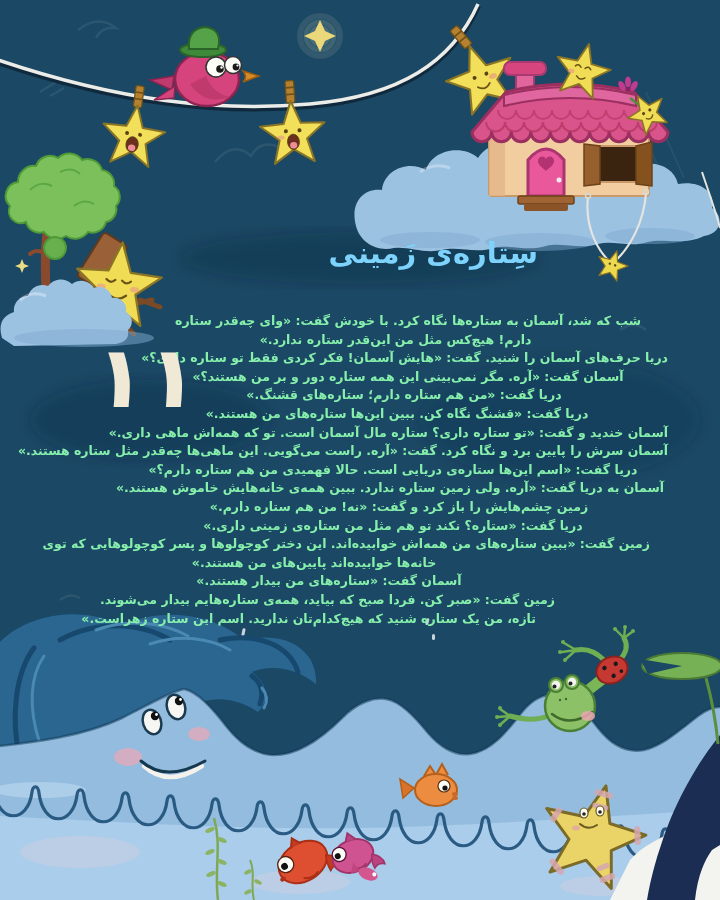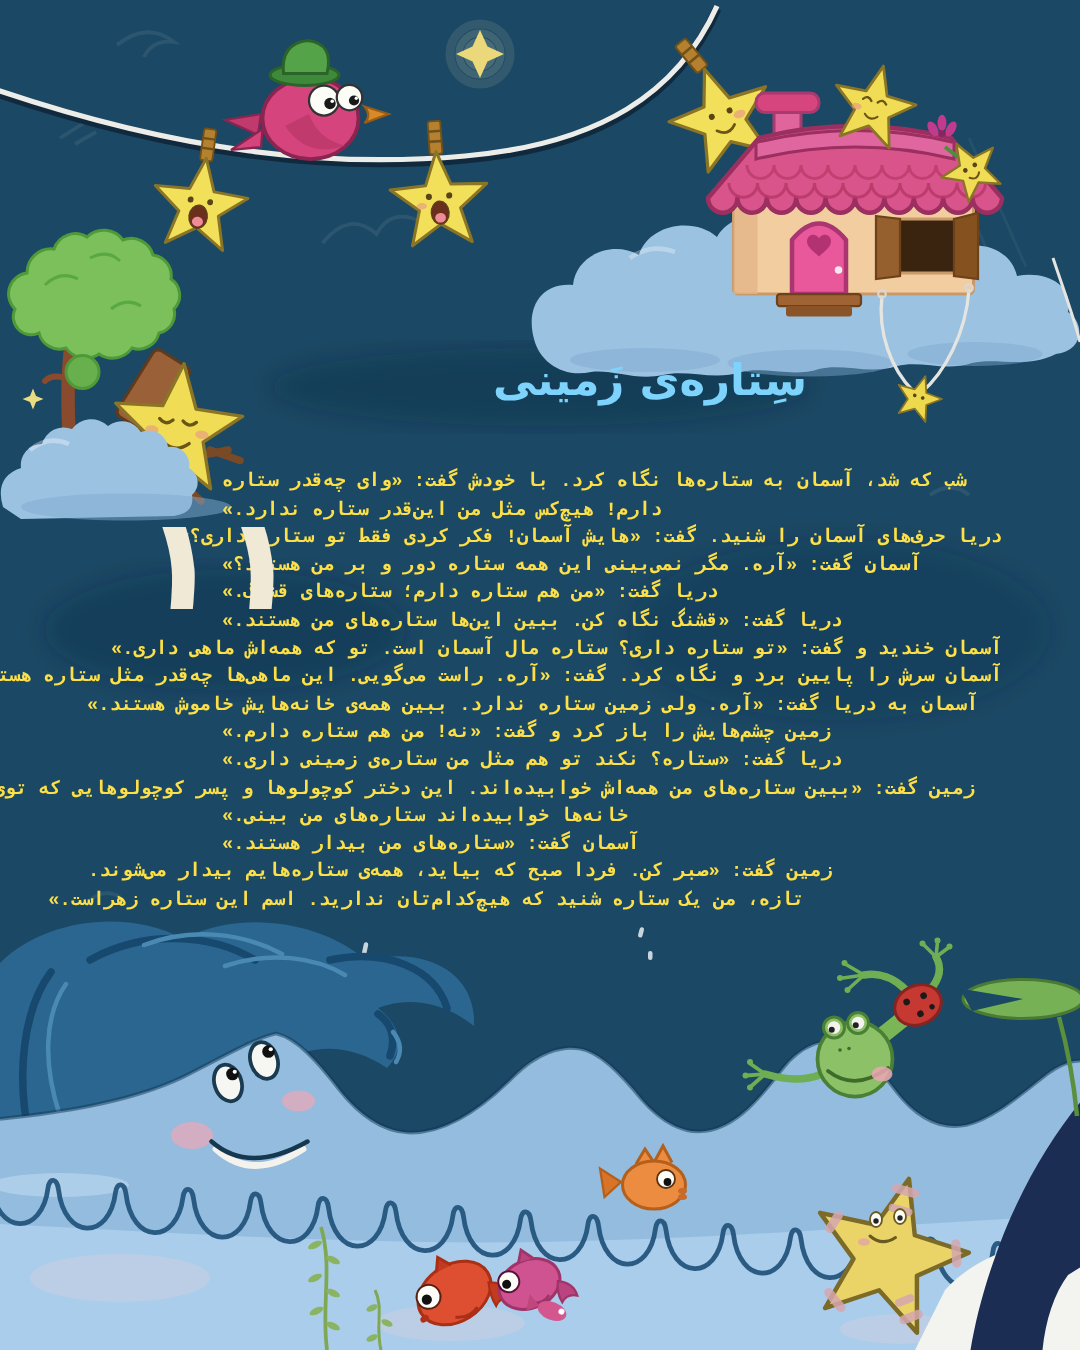--- a/index.html
+++ b/index.html
@@ -2,26 +2,26 @@
 <html lang="fa"><head>
 <meta charset="utf-8">
 <style>
   html,body{margin:0;padding:0;background:#0e2a3e;}
   .page{position:relative;width:720px;height:900px;overflow:hidden;background:#1b4864;
         font-family:"DejaVu Sans",sans-serif;}
   .page svg.art{position:absolute;left:0;top:0;z-index:1;}
   .overlay{position:absolute;z-index:2;}
   .title{right:182px;top:236px;direction:rtl;font-weight:bold;font-size:29px;
          color:#7dd3fc;letter-spacing:0.5px;white-space:nowrap;}
-  .story{top:312px;right:52px;width:520px;direction:rtl;text-align:left;
-         color:#fde047;font-weight:bold;font-size:12.5px;line-height:18.6px;font-family:Liberation Mono, monospace;}
+  .story{top:312px;right:52px;width:520px;direction:rtl;text-align:center;
+         color:#86efac;font-weight:bold;font-size:12.5px;line-height:18.6px;}
   .story .ln{white-space:nowrap;}
   .ln0{margin-right:0}.ln1{margin-right:25px}.ln2{margin-right:0}.ln3{margin-right:0}
   .ln4{margin-right:8px}.ln5{margin-right:0}.ln6{margin-right:22px}.ln7{margin-right:0}
-  .ln8{margin-right:30px}.ln9{margin-right:16px}.ln10{margin-right:18px}.ln11{margin-right:30px}
+  .ln8{margin-right:30px}.ln9{margin-right:4px}.ln10{margin-right:18px}.ln11{margin-right:30px}
   .ln12{margin-right:18px}.ln13{margin-right:188px}.ln14{margin-right:158px}
   .ln15{margin-right:113px}.ln16{margin-right:132px}
   .pagenum{left:94px;top:334px;color:#efe9d6;font-weight:bold;font-size:86px;
            letter-spacing:-6px;transform:skewX(-5deg);line-height:1;}
 </style>
 </head>
 <body>
 
 <div class="page">
 
@@ -415,25 +415,26 @@
 
 <div class="overlay story">
   <div class="ln ln0">شب که شد، آسمان به ستاره‌ها نگاه کرد. با خودش گفت: «وای چه‌قدر ستاره</div>
   <div class="ln ln1">دارم! هیچ‌کس مثل من این‌قدر ستاره ندارد.»</div>
   <div class="ln ln2">دریا حرف‌های آسمان را شنید. گفت: «هایش آسمان! فکر کردی فقط تو ستاره داری؟»</div>
   <div class="ln ln3">آسمان گفت: «آره. مگر نمی‌بینی این همه ستاره دور و بر من هستند؟»</div>
   <div class="ln ln4">دریا گفت: «من هم ستاره دارم؛ ستاره‌های قشنگ.»</div>
   <div class="ln ln6">دریا گفت: «قشنگ نگاه کن. ببین این‌ها ستاره‌های من هستند.»</div>
   <div class="ln ln5">آسمان خندید و گفت: «تو ستاره داری؟ ستاره مال آسمان است. تو که همه‌اش ماهی داری.»</div>
   <div class="ln ln7">آسمان سرش را پایین برد و نگاه کرد. گفت: «آره. راست می‌گویی. این ماهی‌ها چه‌قدر مثل ستاره هستند.»</div>
+  <div class="ln ln8">دریا گفت: «اسم این‌ها ستاره‌ی دریایی است. حالا فهمیدی من هم ستاره دارم؟»</div>
   <div class="ln ln9">آسمان به دریا گفت: «آره. ولی زمین ستاره ندارد. ببین همه‌ی خانه‌هایش خاموش هستند.»</div>
   <div class="ln ln10">زمین چشم‌هایش را باز کرد و گفت: «نه! من هم ستاره دارم.»</div>
   <div class="ln ln11">دریا گفت: «ستاره؟ نکند تو هم مثل من ستاره‌ی زمینی داری.»</div>
   <div class="ln ln12">زمین گفت: «ببین ستاره‌های من همه‌اش خوابیده‌اند. این دختر کوچولوها و پسر کوچولوهایی که توی</div>
-  <div class="ln ln13">خانه‌ها خوابیده‌اند ستاره‌های من بینی.»</div>
+  <div class="ln ln13">خانه‌ها خوابیده‌اند پایین‌های من هستند.»</div>
   <div class="ln ln14">آسمان گفت: «ستاره‌های من بیدار هستند.»</div>
   <div class="ln ln15">زمین گفت: «صبر کن. فردا صبح که بیاید، همه‌ی ستاره‌هایم بیدار می‌شوند.</div>
   <div class="ln ln16">تازه، من یک ستاره شنید که هیچ‌کدام‌تان ندارید. اسم این ستاره زهراست.»</div>
 </div>
 
 <div class="overlay pagenum">۱۱</div>
 
 </div>
 
 </body></html>

